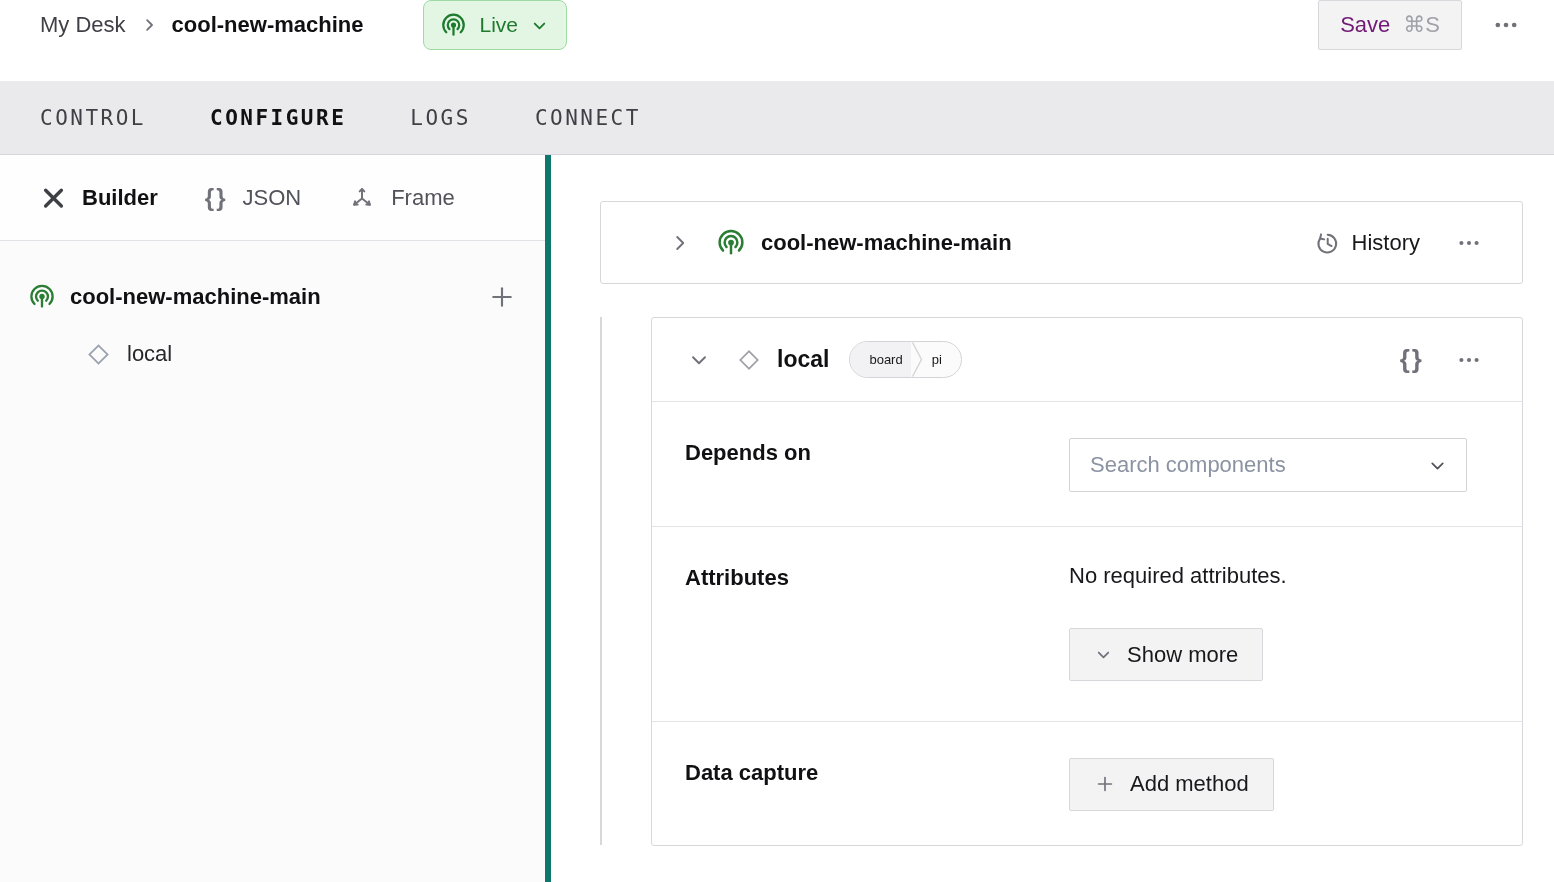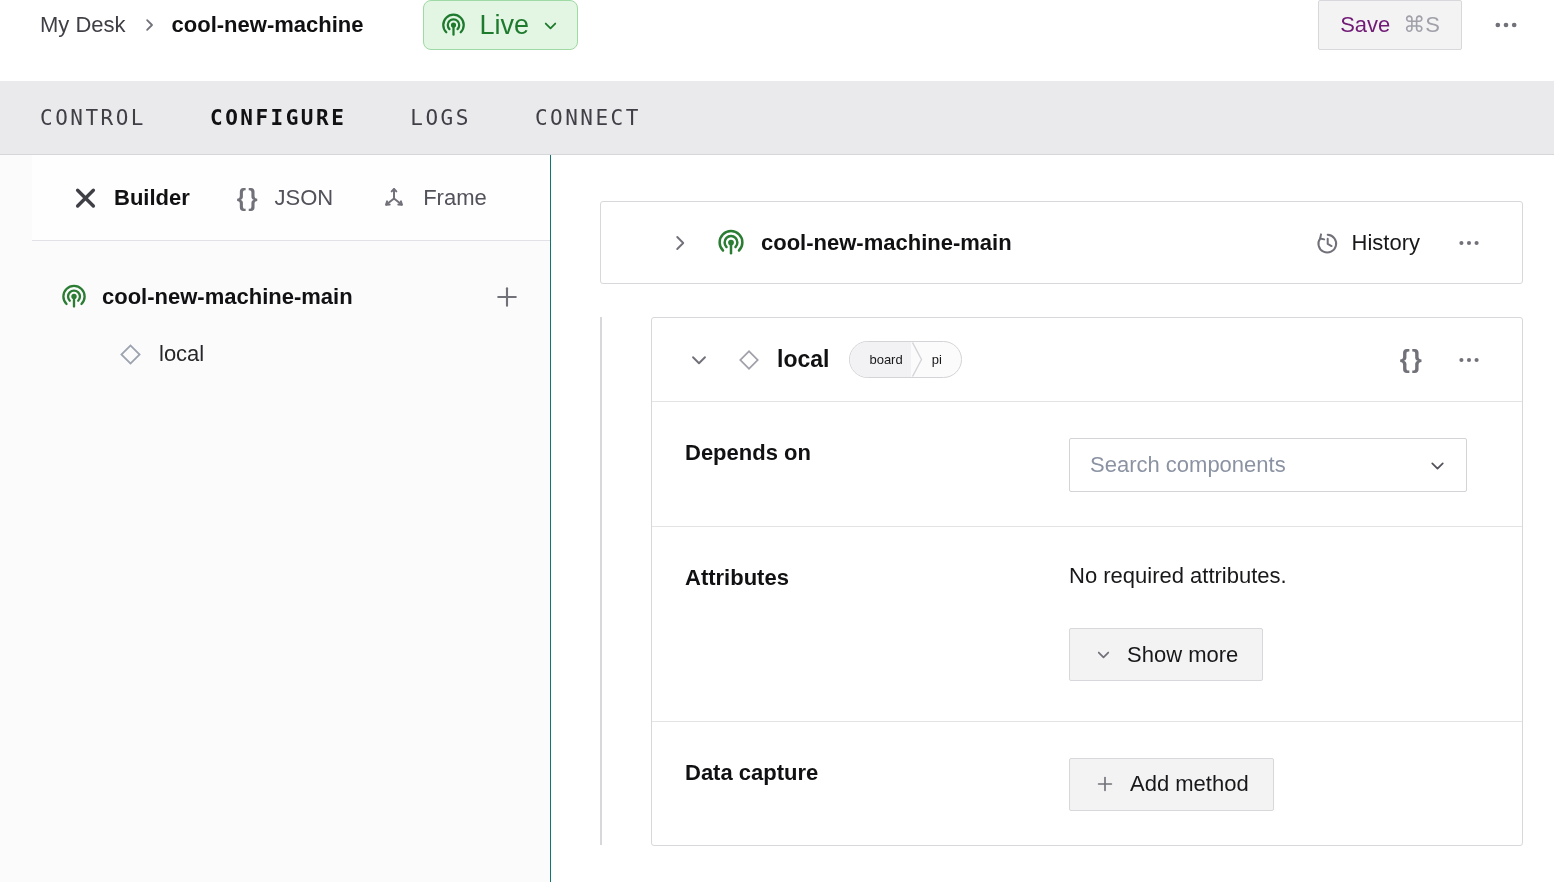--- a/index.html
+++ b/index.html
@@ -23,21 +23,21 @@
   .crumb-parent { font-size: 22px; color: #3f3f46; cursor: pointer; }
   .crumb-sep { color: #71717a; display: flex; }
   .crumb-current { font-size: 22px; font-weight: 700; color: #111113; }
   .live-badge {
     margin-left: 46px;
     height: 50px; display: inline-flex; align-items: center; gap: 12px;
     padding: 0 17px 0 16px;
     background: #e3f6e4; border: 1px solid #9fd9a4; border-radius: 8px;
     color: #1e7a2d; cursor: pointer; font-family: inherit;
   }
-  .live-badge .live-label { font-size: 27px; font-weight: 500; color: #1e7a2d; }
+  .live-badge .live-label { font-size: 21px; font-weight: 500; color: #1e7a2d; }
   .topbar-right { margin-left: auto; display: flex; align-items: center; gap: 26px; }
   .save-btn {
     height: 50px; display: inline-flex; align-items: center; gap: 13px;
     padding: 0 21px;
     background: #f3f3f4; border: 1px solid #d8d8dc; border-radius: 2px;
     cursor: pointer; font-family: inherit;
   }
   .save-btn .save-label { font-size: 22px; color: #701a75; }
   .save-btn .save-shortcut { font-size: 22px; color: #a1a1aa; }
   .icon-btn {
@@ -60,22 +60,22 @@
     color: #3f3f46; cursor: pointer; background: none; border: none;
     font-family: inherit;
   }
   .tab.active { font-weight: 700; color: #111113; }
 
   
   .content { flex: 1; display: flex; min-height: 0; }
 
   .sidebar {
     width: 551px; flex: 0 0 551px;
-    background: #fbfbfc; border-right: 1px solid #0f766e;
-    display: flex; flex-direction: column; padding-left: 32px;
+    background: #fbfbfc; border-right: 6px solid #0f766e;
+    display: flex; flex-direction: column;
   }
   .sidebar-views {
     height: 86px; flex: 0 0 86px;
     background: #fefefe; border-bottom: 1px solid #e2e2e6;
     display: flex; align-items: center; padding-left: 40px; gap: 47px;
   }
   .view-tab {
     display: inline-flex; align-items: center; gap: 15px;
     background: none; border: none; cursor: pointer; font-family: inherit;
     font-size: 22px; color: #52525b;

